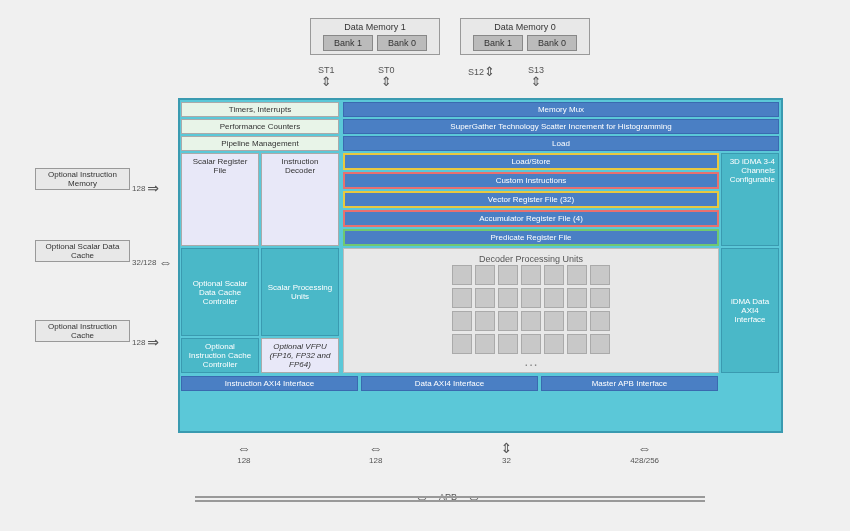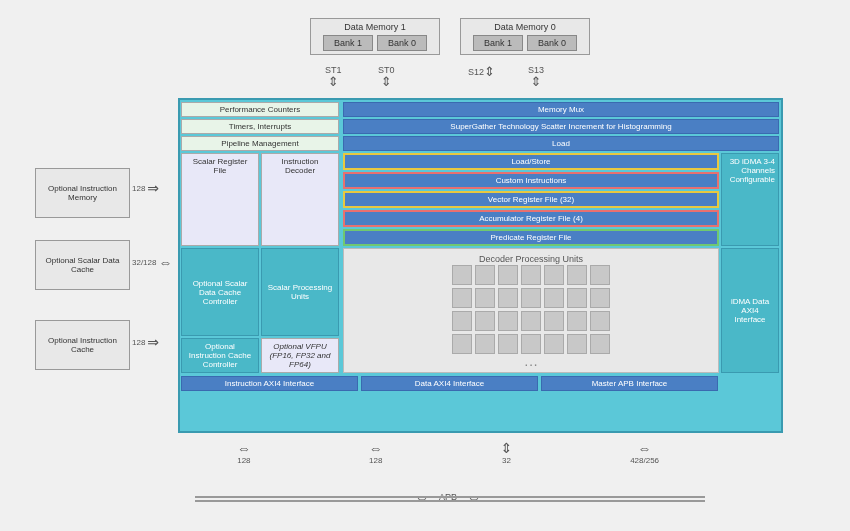--- a/index.html
+++ b/index.html
@@ -187,21 +187,21 @@
       color: white;
       text-align: center;
       flex: 1;
     }
 
     
     .ext-box {
       position: absolute;
       background: #e8e8e8;
       border: 1px solid #999;
-      padding: 15px 6px;
+      padding: 1px 6px;
       font-size: 8px;
       color: #333;
       text-align: center;
     }
 
     
     .full-diagram {
       position: relative;
       width: 820px;
       height: 510px;
@@ -260,21 +260,21 @@
     <div class="mem0">
       <div class="memory-box">
         <div class="memory-box-title">Data Memory 0</div>
         <div class="memory-banks">
           <div class="bank">Bank 1</div>
           <div class="bank">Bank 0</div>
         </div>
       </div>
     </div>
 
-    <div style="position:absolute; top:55px; left:310px; display:flex; flex-direction:column; align-items:center;">
+    <div style="position:absolute; top:55px; left:303px; display:flex; flex-direction:column; align-items:center;">
       <div style="font-size:9px; color:#555;">ST1</div>
       <div style="font-size:13px; color:#555; line-height:1;">⇕</div>
     </div>
     <div style="position:absolute; top:55px; left:363px; display:flex; flex-direction:column; align-items:center;">
       <div style="font-size:9px; color:#555;">ST0</div>
       <div style="font-size:13px; color:#555; line-height:1;">⇕</div>
     </div>
     <div style="position:absolute; top:55px; left:453px; display:flex; flex-direction:row; align-items:center;">
       <div style="font-size:9px; color:#555;">S12</div>
       <div style="font-size:13px; color:#555; line-height:1;">⇕</div>
@@ -307,22 +307,22 @@
       <div style="font-size:8px; color:#555;">128</div>
       <div style="font-size:14px; color:#555;">⇒</div>
     </div>
 
     <div class="chip-outline"></div>
 
     <div class="main-content">
 
       <div style="display:flex; gap:2px; margin-bottom:2px;">
         <div style="display:flex; flex-direction:column; gap:2px; width:158px; flex-shrink:0;">
+          <div class="ctrl-box">Timers, Interrupts</div>
           <div class="ctrl-box">Performance Counters</div>
-          <div class="ctrl-box">Timers, Interrupts</div>
           <div class="ctrl-box">Pipeline Management</div>
         </div>
         <div style="display:flex; flex-direction:column; gap:2px; flex:1; margin-left:2px;">
           <div class="mux-box">Memory Mux</div>
           <div class="mux-box">SuperGather Technology Scatter Increment for Histogramming</div>
           <div class="mux-box">Load</div>
         </div>
       </div>
 
       <div style="display:flex; gap:2px; margin-bottom:2px;">

